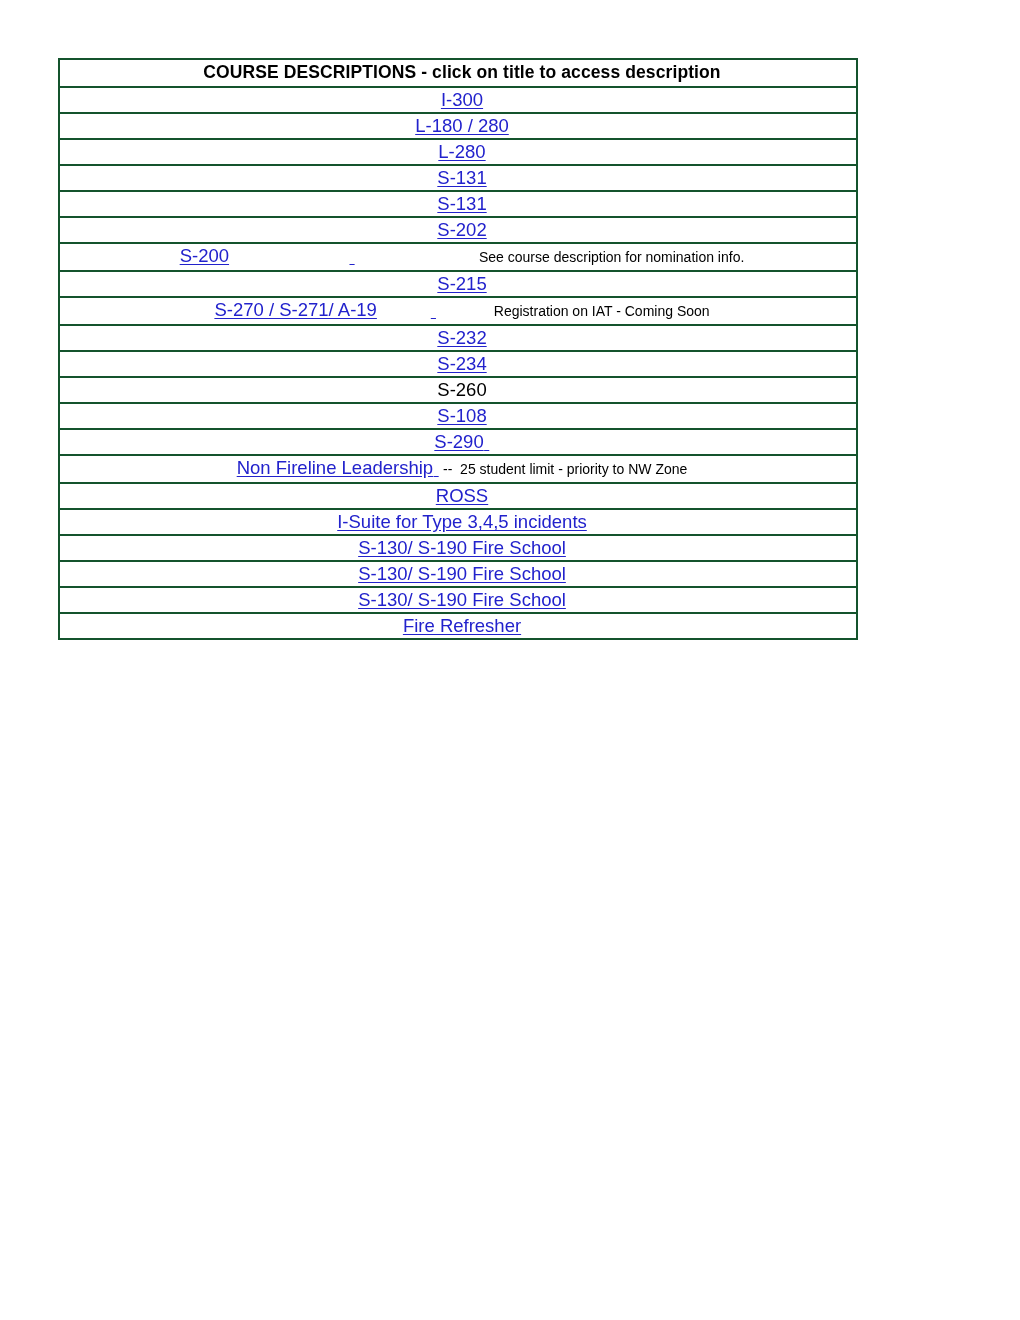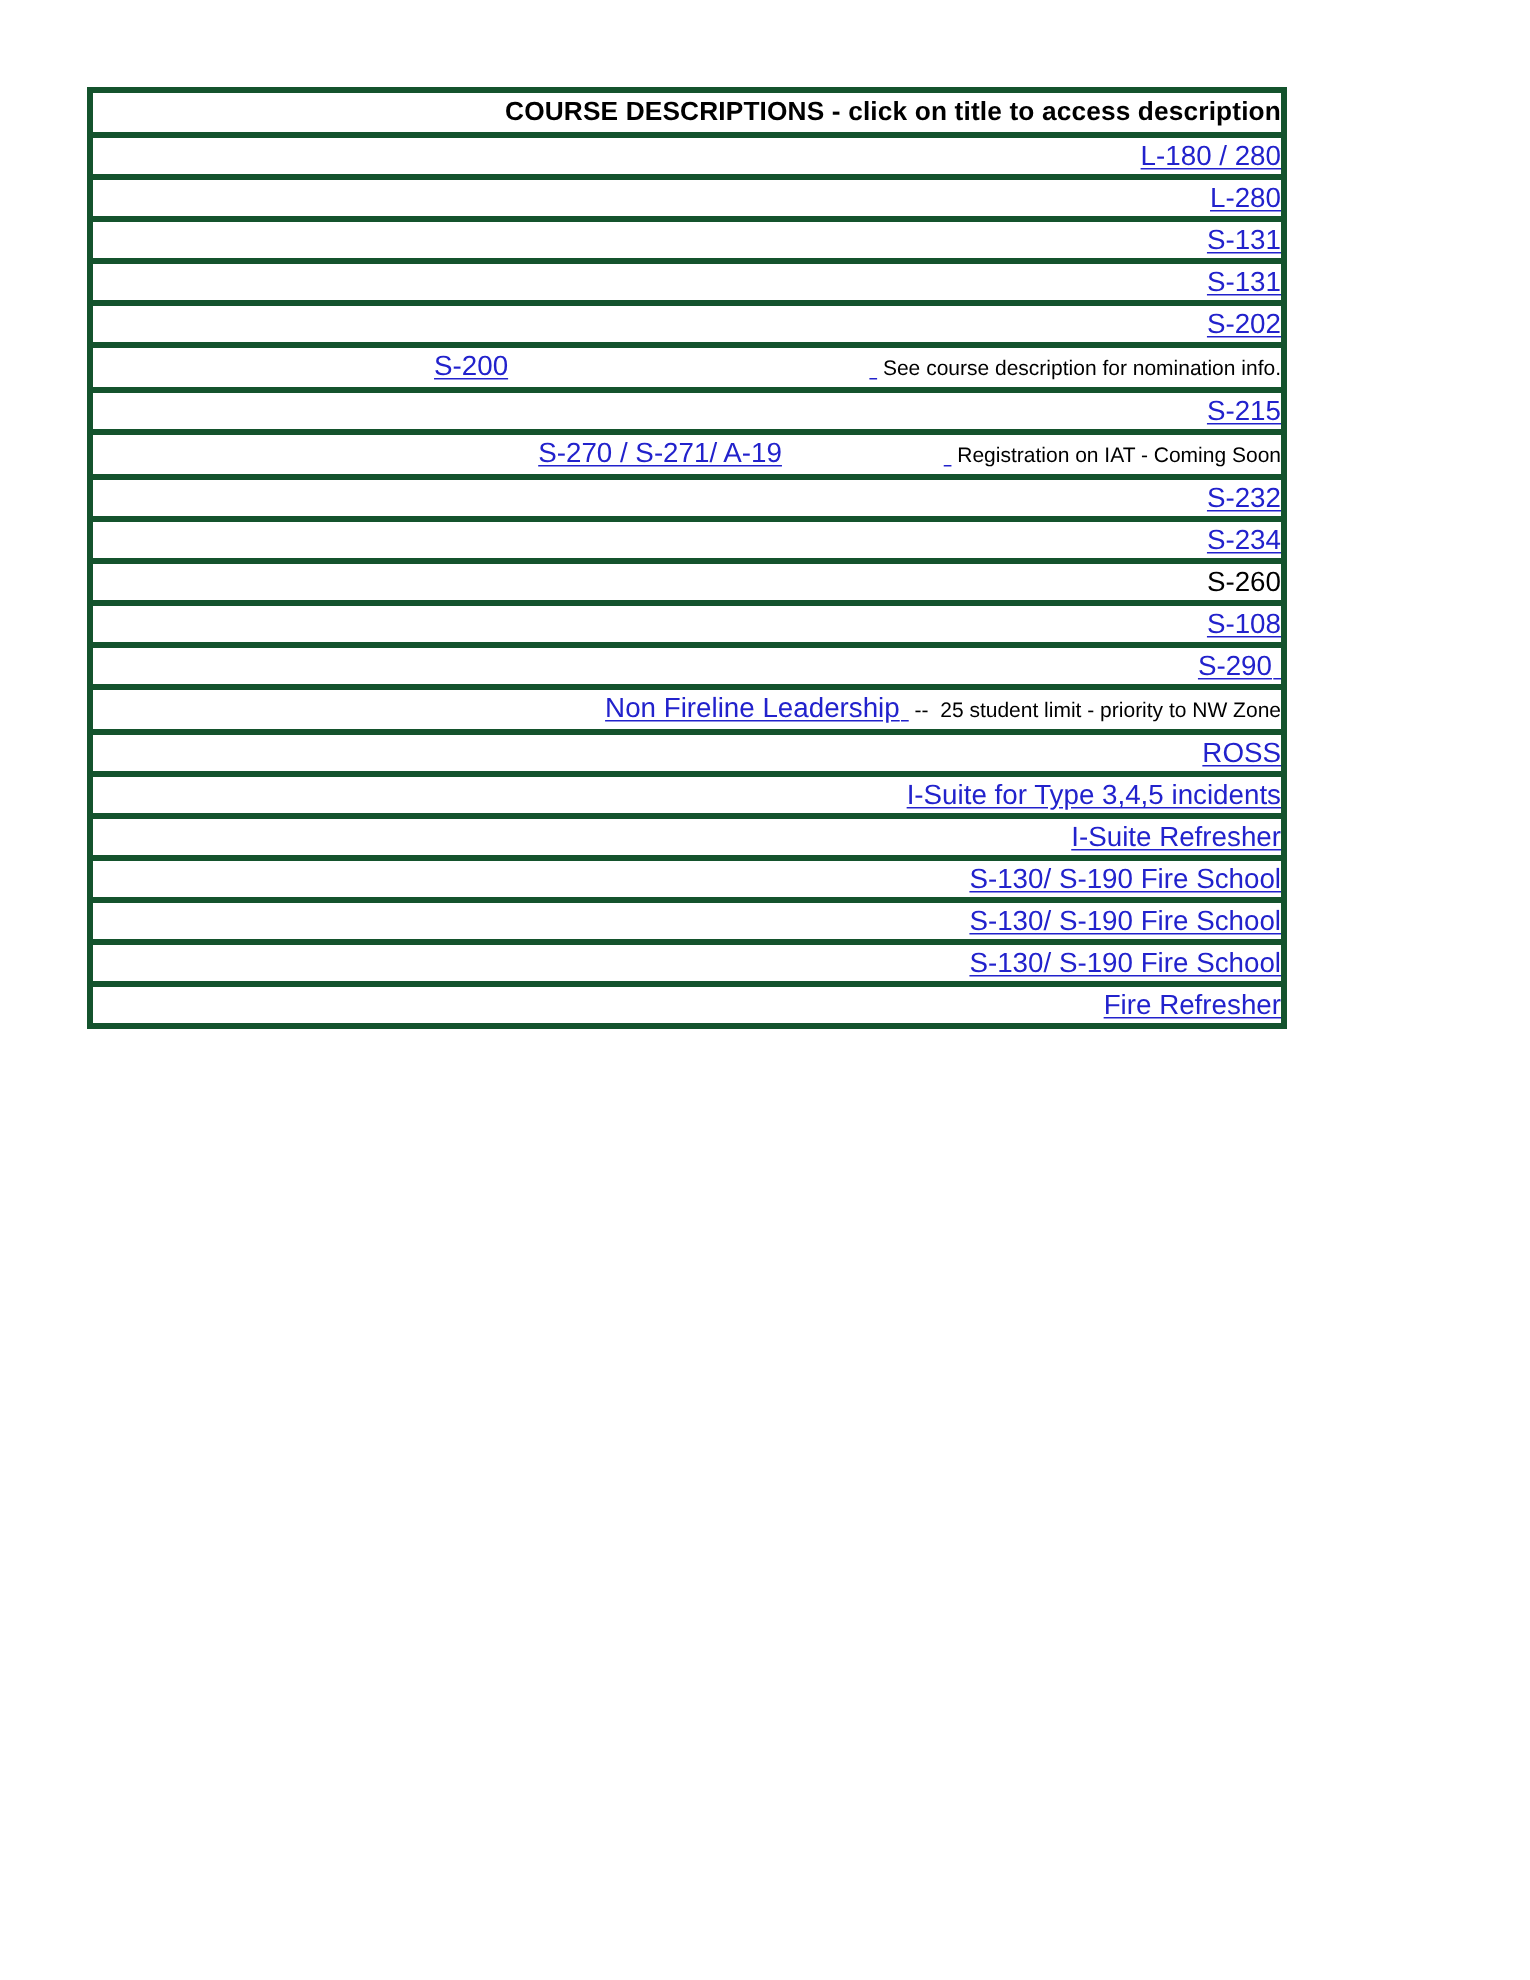--- a/index.html
+++ b/index.html
@@ -33,23 +33,23 @@
 
   table.course-table {
     border-collapse: collapse;
     width: 800px;
     table-layout: fixed;
     background: #ffffff;
   }
 
   table.course-table td,
   table.course-table th {
-    border: 4px solid #14532d;
+    border: 2px solid #14532d;
     padding: 1px 0 2px 8px;
-    text-align: right;
+    text-align: center;
     vertical-align: middle;
     height: 21px;
     line-height: 21px;
     font-size: 18.5px;
     color: #000000;
     white-space: nowrap;
     overflow: hidden;
     margin-top: 20px;
   }
 
@@ -103,20 +103,23 @@
 
   <div class="course-table-wrap">
     <table class="course-table">
       <thead>
         <tr>
           <th class="table-header">COURSE DESCRIPTIONS - click on title to access description</th>
         </tr>
       </thead>
       <tbody id="course-rows">
           <tr>
+            <td><span class="course-link">I-300</span></td>
+          </tr>
+          <tr>
             <td><span class="course-link">L-180 / 280</span></td>
           </tr>
           <tr>
             <td><span class="course-link">L-280</span></td>
           </tr>
           <tr>
             <td><span class="course-link">S-131</span></td>
           </tr>
           <tr>
             <td><span class="course-link">S-131</span></td>
@@ -151,23 +154,20 @@
           <tr>
             <td><span class="course-link">Non Fireline Leadership</span><span class="link-pad" style="width: 6px;">&nbsp;</span><span class="course-note"> --  25 student limit - priority to NW Zone</span></td>
           </tr>
           <tr>
             <td><span class="course-link">ROSS</span></td>
           </tr>
           <tr>
             <td><span class="course-link">I-Suite for Type 3,4,5 incidents</span></td>
           </tr>
           <tr>
-            <td><span class="course-link">I-Suite Refresher</span></td>
-          </tr>
-          <tr>
             <td><span class="course-link">S-130/ S-190 Fire School</span></td>
           </tr>
           <tr>
             <td><span class="course-link">S-130/ S-190 Fire School</span></td>
           </tr>
           <tr>
             <td><span class="course-link">S-130/ S-190 Fire School</span></td>
           </tr>
           <tr>
             <td><span class="course-link">Fire Refresher</span></td>

